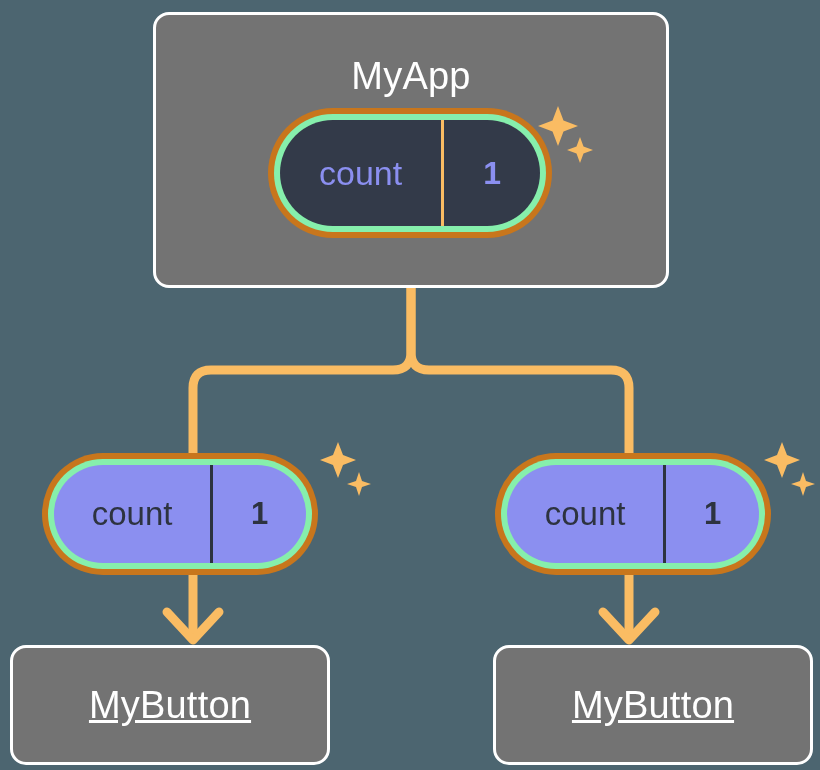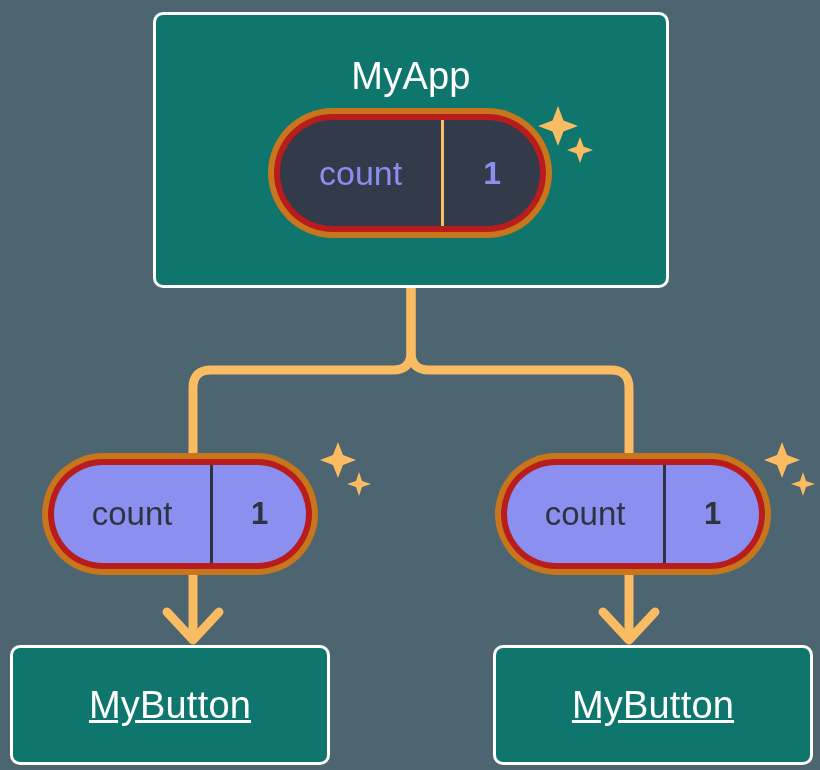--- a/index.html
+++ b/index.html
@@ -25,23 +25,23 @@
     left: 0;
     top: 0;
     width: 820px;
     height: 770px;
     pointer-events: none;
   }
 
   
   .node-box {
     position: absolute;
-    background: #0f766e;
+    background: #737373;
     border: 3px solid #ffffff;
-    border-radius: 10px;
+    border-radius: 16px;
     box-sizing: border-box;
   }
   #myapp-box {
     left: 153px;
     top: 12px;
     width: 516px;
     height: 276px;
   }
   #mybutton-left {
     left: 10px;
@@ -88,21 +88,21 @@
   }
   
   .pill-outer {
     background: #c8761c;
     padding: 6px;
   }
   
   .pill-inner {
     flex: 1 1 auto;
     border-radius: 999px;
-    background: #b91c1c;
+    background: #86efac;
     padding: 6px;
     display: flex;
     align-items: stretch;
     justify-content: flex-end;
   }
   .pill-body {
     flex: 1 1 auto;
     border-radius: 999px;
     display: flex;
     align-items: stretch;

